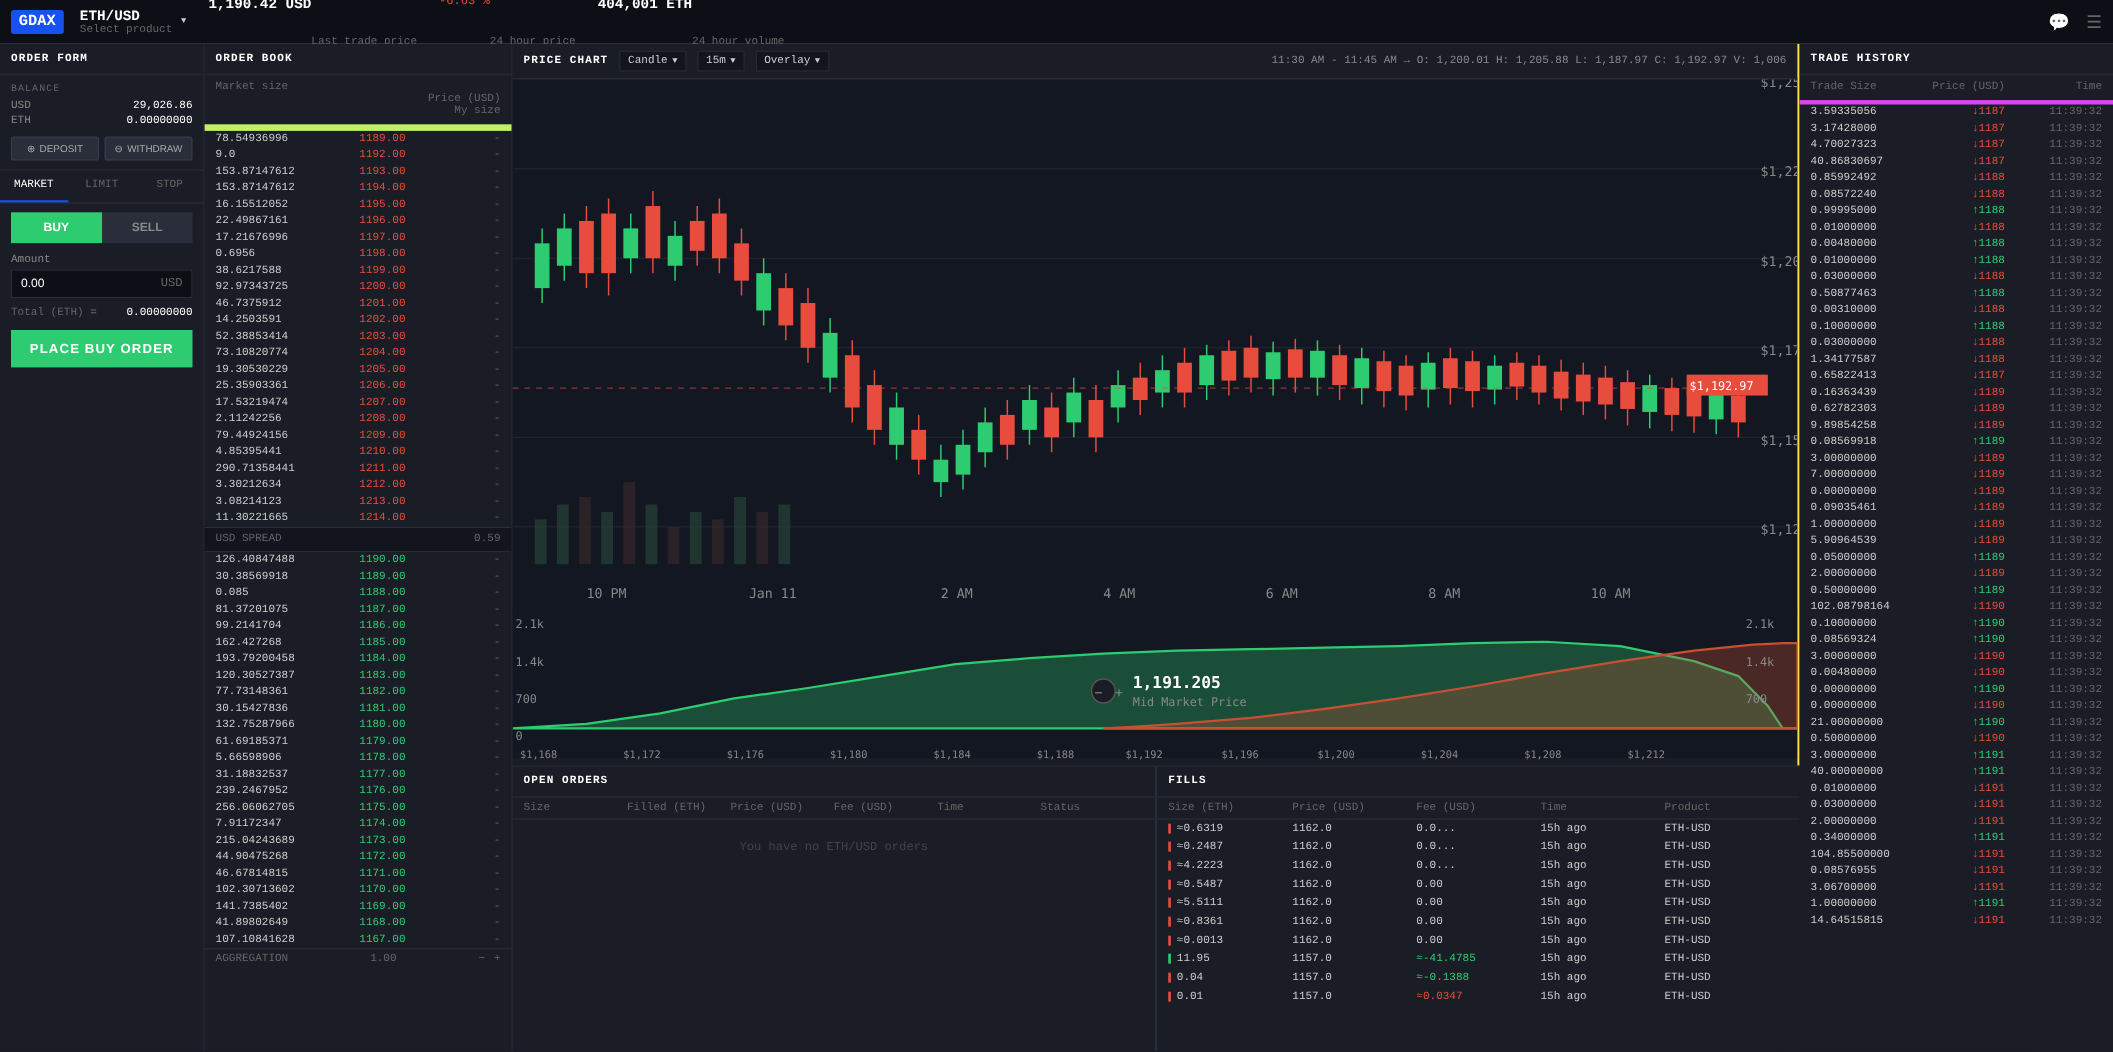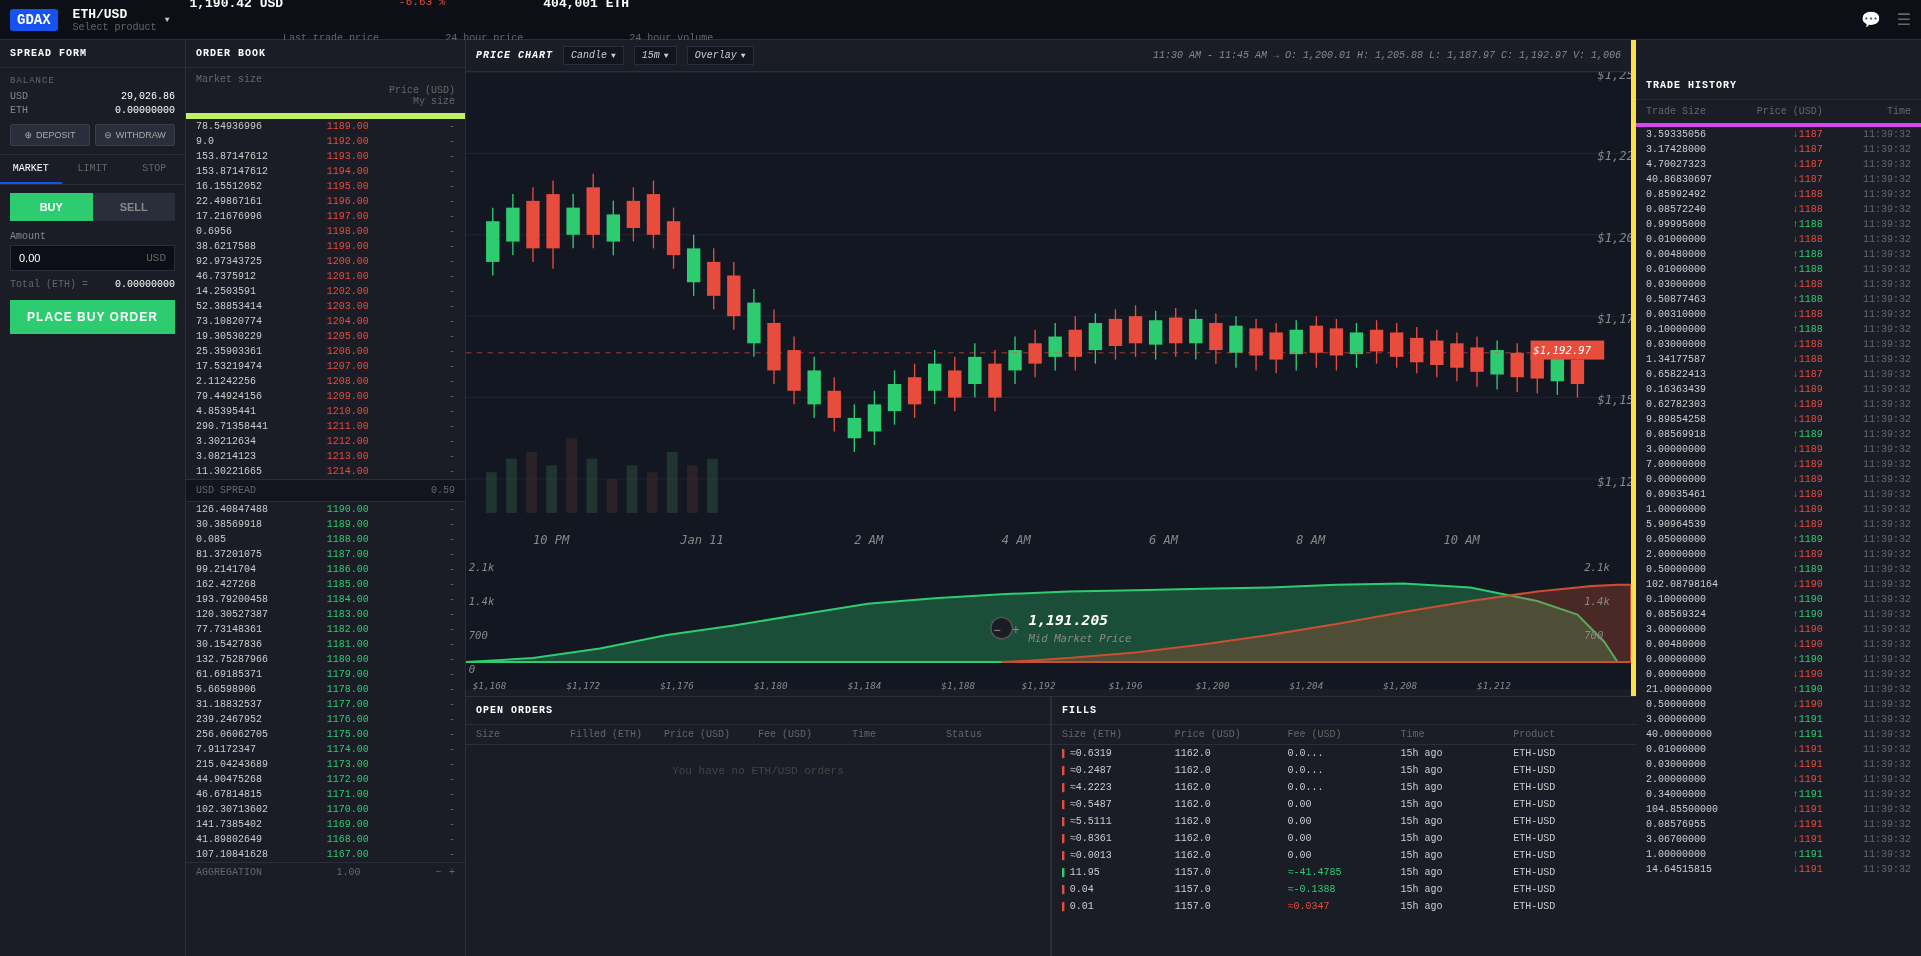--- a/index.html
+++ b/index.html
@@ -217,24 +217,23 @@
       font-size: 10px;
       color: #666;
     }
     .agg-controls { display: flex; gap: 8px; }
     .agg-btn { cursor: pointer; color: #666; }
 
     
     .price-chart {
       flex: 1;
       background: #1a1d26;
-      border-right: 5px solid #fde047;
+      border-right: 2px solid #fde047;
       display: flex;
       flex-direction: column;
-      font-style: italic;
     }
     .chart-header {
       display: flex;
       align-items: center;
       padding: 6px 10px;
       border-bottom: 1px solid #2a2d3a;
       gap: 10px;
     }
     .chart-title { color: #fff; font-size: 10px; font-weight: bold; letter-spacing: 1px; }
     .chart-control {
@@ -259,21 +258,20 @@
       overflow: hidden;
     }
 
     
     .trade-history {
       width: 285px;
       min-width: 285px;
       background: #1a1d26;
       display: flex;
       flex-direction: column;
-      margin-top: 32px;
     }
     .th-header {
       display: flex;
       padding: 6px 10px;
       border-bottom: 4px solid #d946ef;
       color: #666;
       font-size: 10px;
     }
     .th-col { flex: 1; text-align: right; }
     .th-col:first-child { text-align: left; }
@@ -367,21 +365,21 @@
   </div>
   <div class="top-bar-right">
     <span class="icon-btn">💬</span>
     <span class="icon-btn">☰</span>
   </div>
 </div>
 
 <div class="main-layout">
 
   <div class="order-form">
-    <div class="section-title">SPREAD FORM</div>
+    <div class="section-title">ORDER FORM</div>
     <div class="balance-section">
       <div class="balance-title">BALANCE</div>
       <div class="balance-row">
         <span class="balance-currency">USD</span>
         <span class="balance-amount">29,026.86</span>
       </div>
       <div class="balance-row">
         <span class="balance-currency">ETH</span>
         <span class="balance-amount">0.00000000</span>
       </div>

